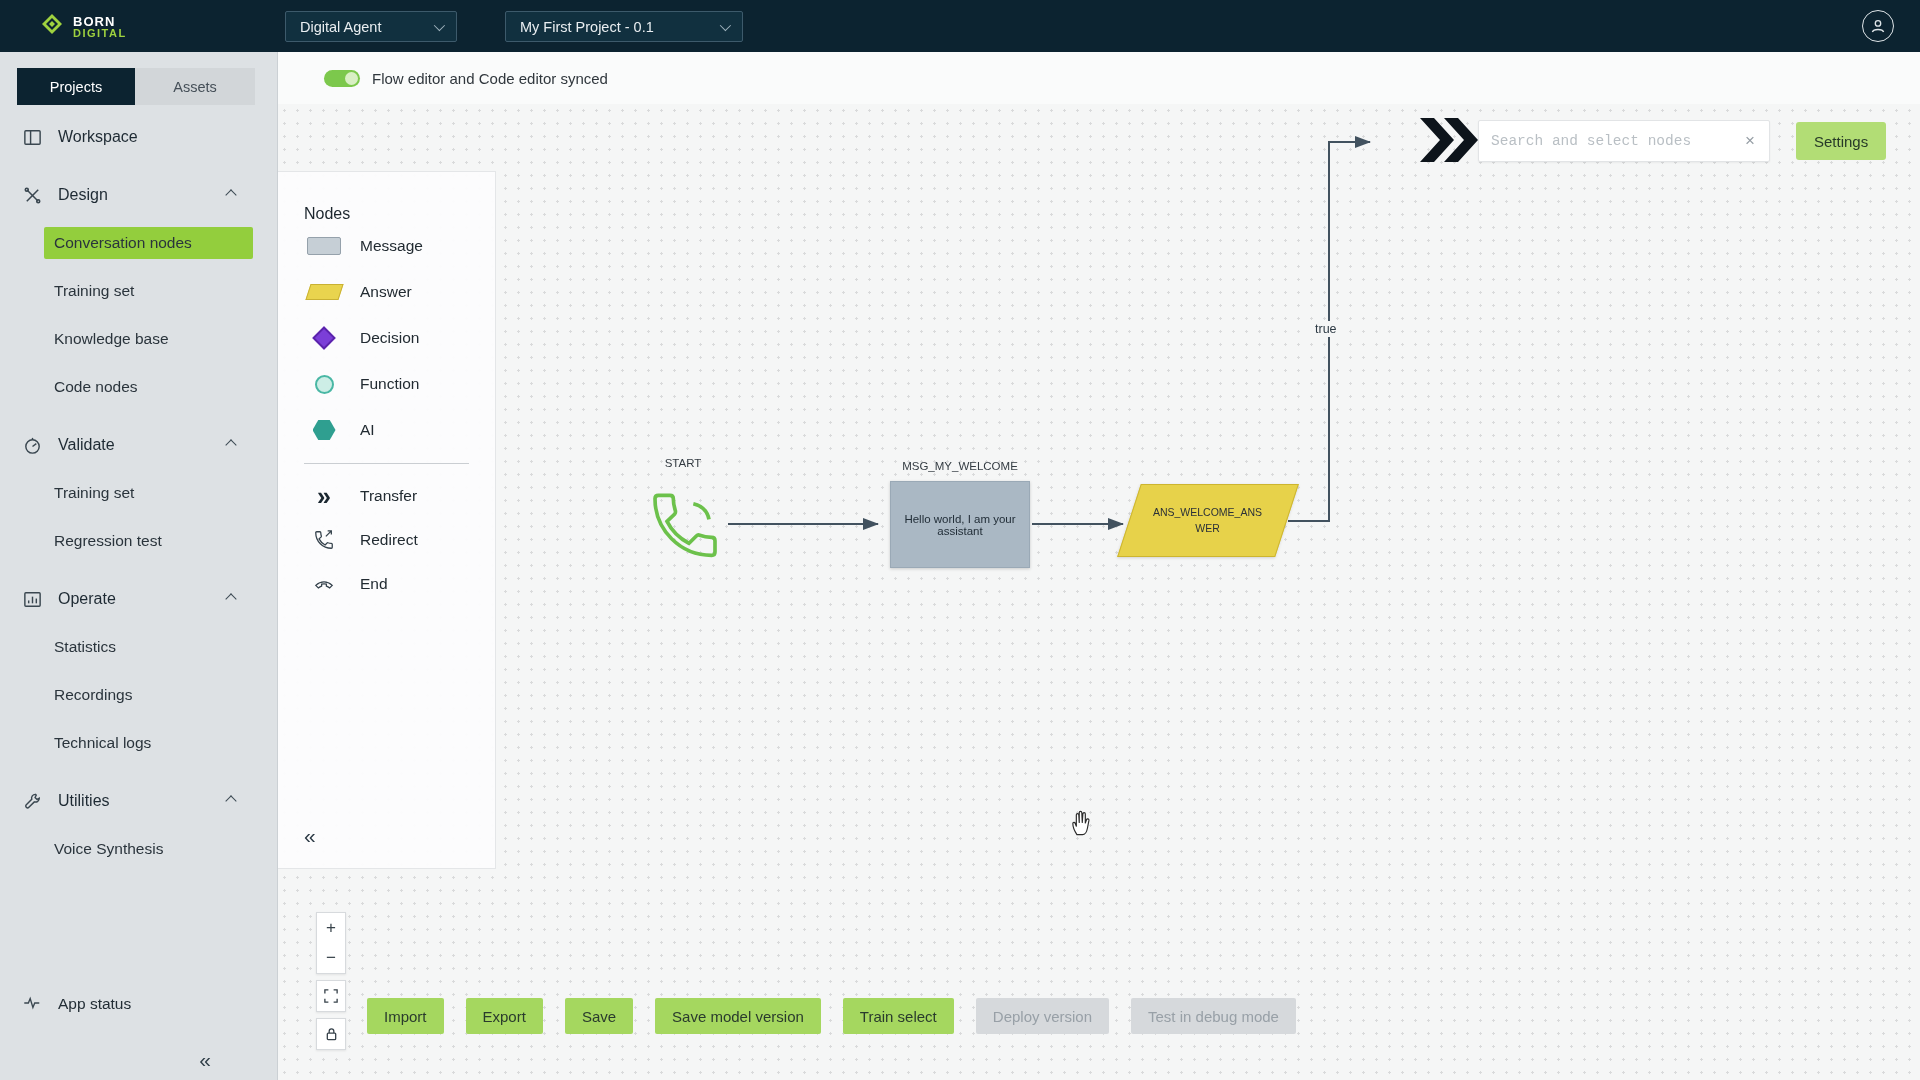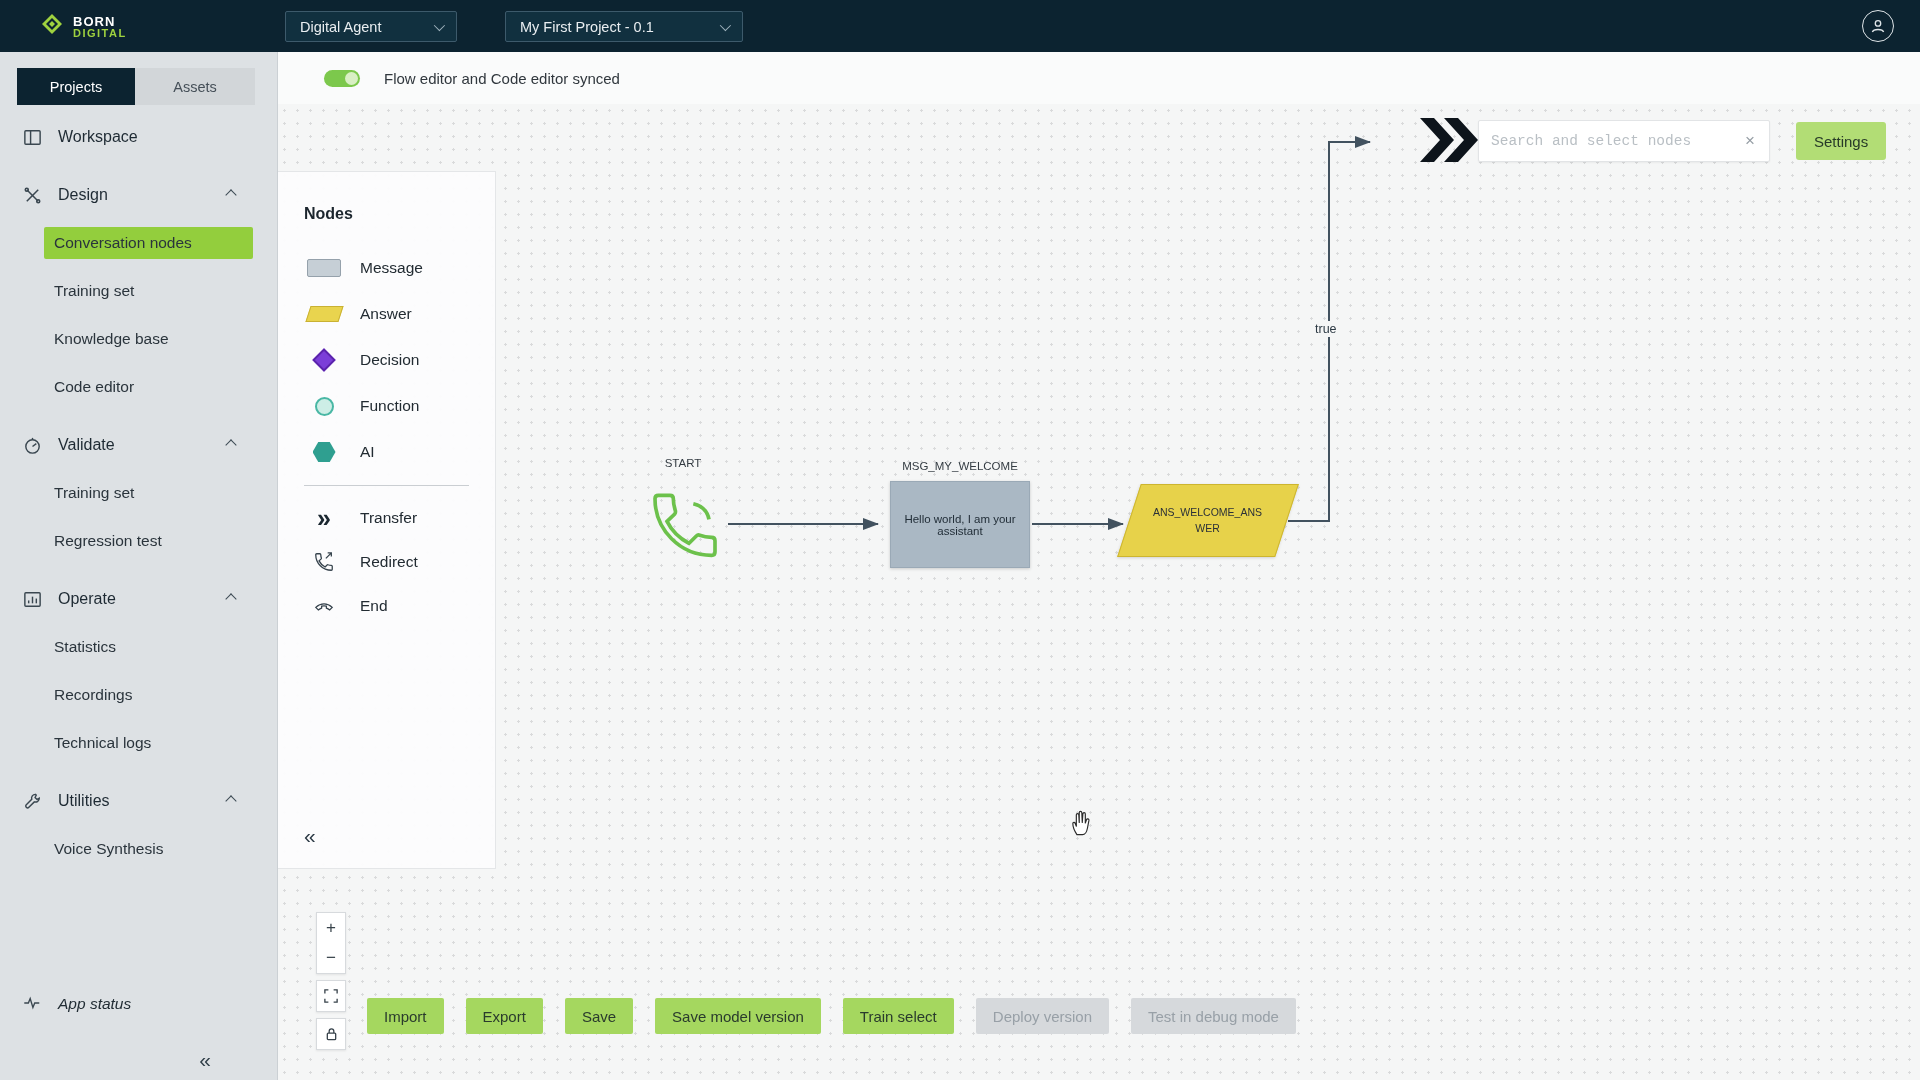--- a/index.html
+++ b/index.html
@@ -29,37 +29,37 @@
   .nav-row { height:48px; display:flex; align-items:center; cursor:pointer; }
   .nav-top, .nav-group { padding-left:22px; gap:15px; font-size:16px; color:#1e2a33; }
   .nav-group { margin-top:10px; }
   .icon20 { width:21px; height:21px; flex:0 0 21px; }
   .icon20 svg, .icon22 svg { display:block; }
   .chev-up { width:8px; height:8px; border-left:1.8px solid #3c4a54; border-top:1.8px solid #3c4a54; transform:rotate(45deg); margin-left:auto; margin-right:42px; }
   .nav-sub { padding-left:54px; font-size:15.5px; color:#2a343c; position:relative; }
   .nav-sub .hl { display:none; }
   .nav-sub.active .hl { display:block; position:absolute; left:44px; right:24px; top:8px; bottom:8px; background:#93ce3d; border-radius:2px; }
   .nav-sub .lbl { position:relative; z-index:1; }
-  .app-status { position:absolute; bottom:66px; left:22px; display:flex; align-items:center; gap:15px; font-size:15.5px; color:#222d35; cursor:pointer;font-style:italic; }
+  .app-status { position:absolute; bottom:66px; left:22px; display:flex; align-items:center; gap:15px; font-size:15.5px; color:#222d35; cursor:pointer; }
   .side-collapse { position:absolute; bottom:8px; right:66px; font-size:21px; color:#313f49; cursor:pointer; }
 
   
-  .banner { position:absolute; left:278px; top:52px; right:0; height:52px; background:#fafbfb; display:flex; align-items:center; padding-left:46px; gap:24px; z-index:5; }
+  .banner { position:absolute; left:278px; top:52px; right:0; height:52px; background:#fafbfb; display:flex; align-items:center; padding-left:46px; gap:12px; z-index:5; }
   .toggle { width:36px; height:17px; border-radius:9px; background:#7cc84c; position:relative; cursor:pointer; }
   .toggle .knob { position:absolute; right:2px; top:2px; width:13px; height:13px; border-radius:50%; background:#d9efc4; }
   .banner-label { font-size:15px; color:#30373d; }
 
   
   .canvas { position:absolute; left:278px; top:104px; right:0; bottom:0; background:#f5f6f6;
     background-image:radial-gradient(circle, #d9dadb 1.2px, transparent 1.4px); background-size:13px 13px; overflow:hidden; }
   .edges { position:absolute; left:0; top:0; pointer-events:none; }
 
   
   .panel { position:absolute; left:0; top:67px; width:218px; height:698px; background:rgba(252,252,253,0.97); border:1px solid #e4e6e8; border-left:none; padding:33px 0 0 26px; }
-  .panel-title { font-size:16px; font-weight:bold; color:#1c262e; margin-bottom:22px; }
+  .panel-title { font-size:16px; font-weight:normal; color:#1c262e; }
   .p-row { height:46px; display:flex; align-items:center; gap:16px; cursor:grab; }
   .p-row-tool { height:44px; }
   .swatch-box { width:40px; display:flex; align-items:center; justify-content:center; flex:0 0 40px; }
   .sw-message { width:34px; height:18px; background:#c6cfd6; border:1px solid #95a1ab; border-radius:2px; }
   .sw-answer { width:33px; height:16px; background:#e9d44e; border:1px solid #c9b133; transform:skewX(-18deg); }
   .sw-decision { width:18px; height:18px; background:#7b3ed8; border:2px solid #5a23ab; transform:rotate(45deg) scale(0.92); }
   .sw-function { width:19px; height:19px; border-radius:50%; background:#cdeee6; border:2px solid #49b7a4; }
   .sw-ai { width:23px; height:20px; background:#2f9f90; clip-path:polygon(25% 0,75% 0,100% 50%,75% 100%,25% 100%,0 50%); }
   .p-label { font-size:15.5px; color:#222b32; }
   .p-divider { border-top:1px solid #caced2; margin:10px 26px 10px 0; }
@@ -169,21 +169,21 @@
         <span class="hl"></span>
         <span class="lbl">Conversation nodes</span>
       </div>
       <div class="nav-row nav-sub">
         <span class="lbl">Training set</span>
       </div>
       <div class="nav-row nav-sub">
         <span class="lbl">Knowledge base</span>
       </div>
       <div class="nav-row nav-sub">
-        <span class="lbl">Code editor</span>
+        <span class="lbl">Code nodes</span>
       </div>
 
       <div class="nav-row nav-group">
         <span class="icon20">
           <svg width="21" height="21" viewBox="0 0 22 22" fill="none" stroke="#3a4750" stroke-width="1.5">
             <circle cx="11" cy="12" r="7"></circle>
               <line x1="11" y1="12" x2="15" y2="9"></line>
               <line x1="11" y1="5" x2="11" y2="3"></line>
           </svg>
         </span>

